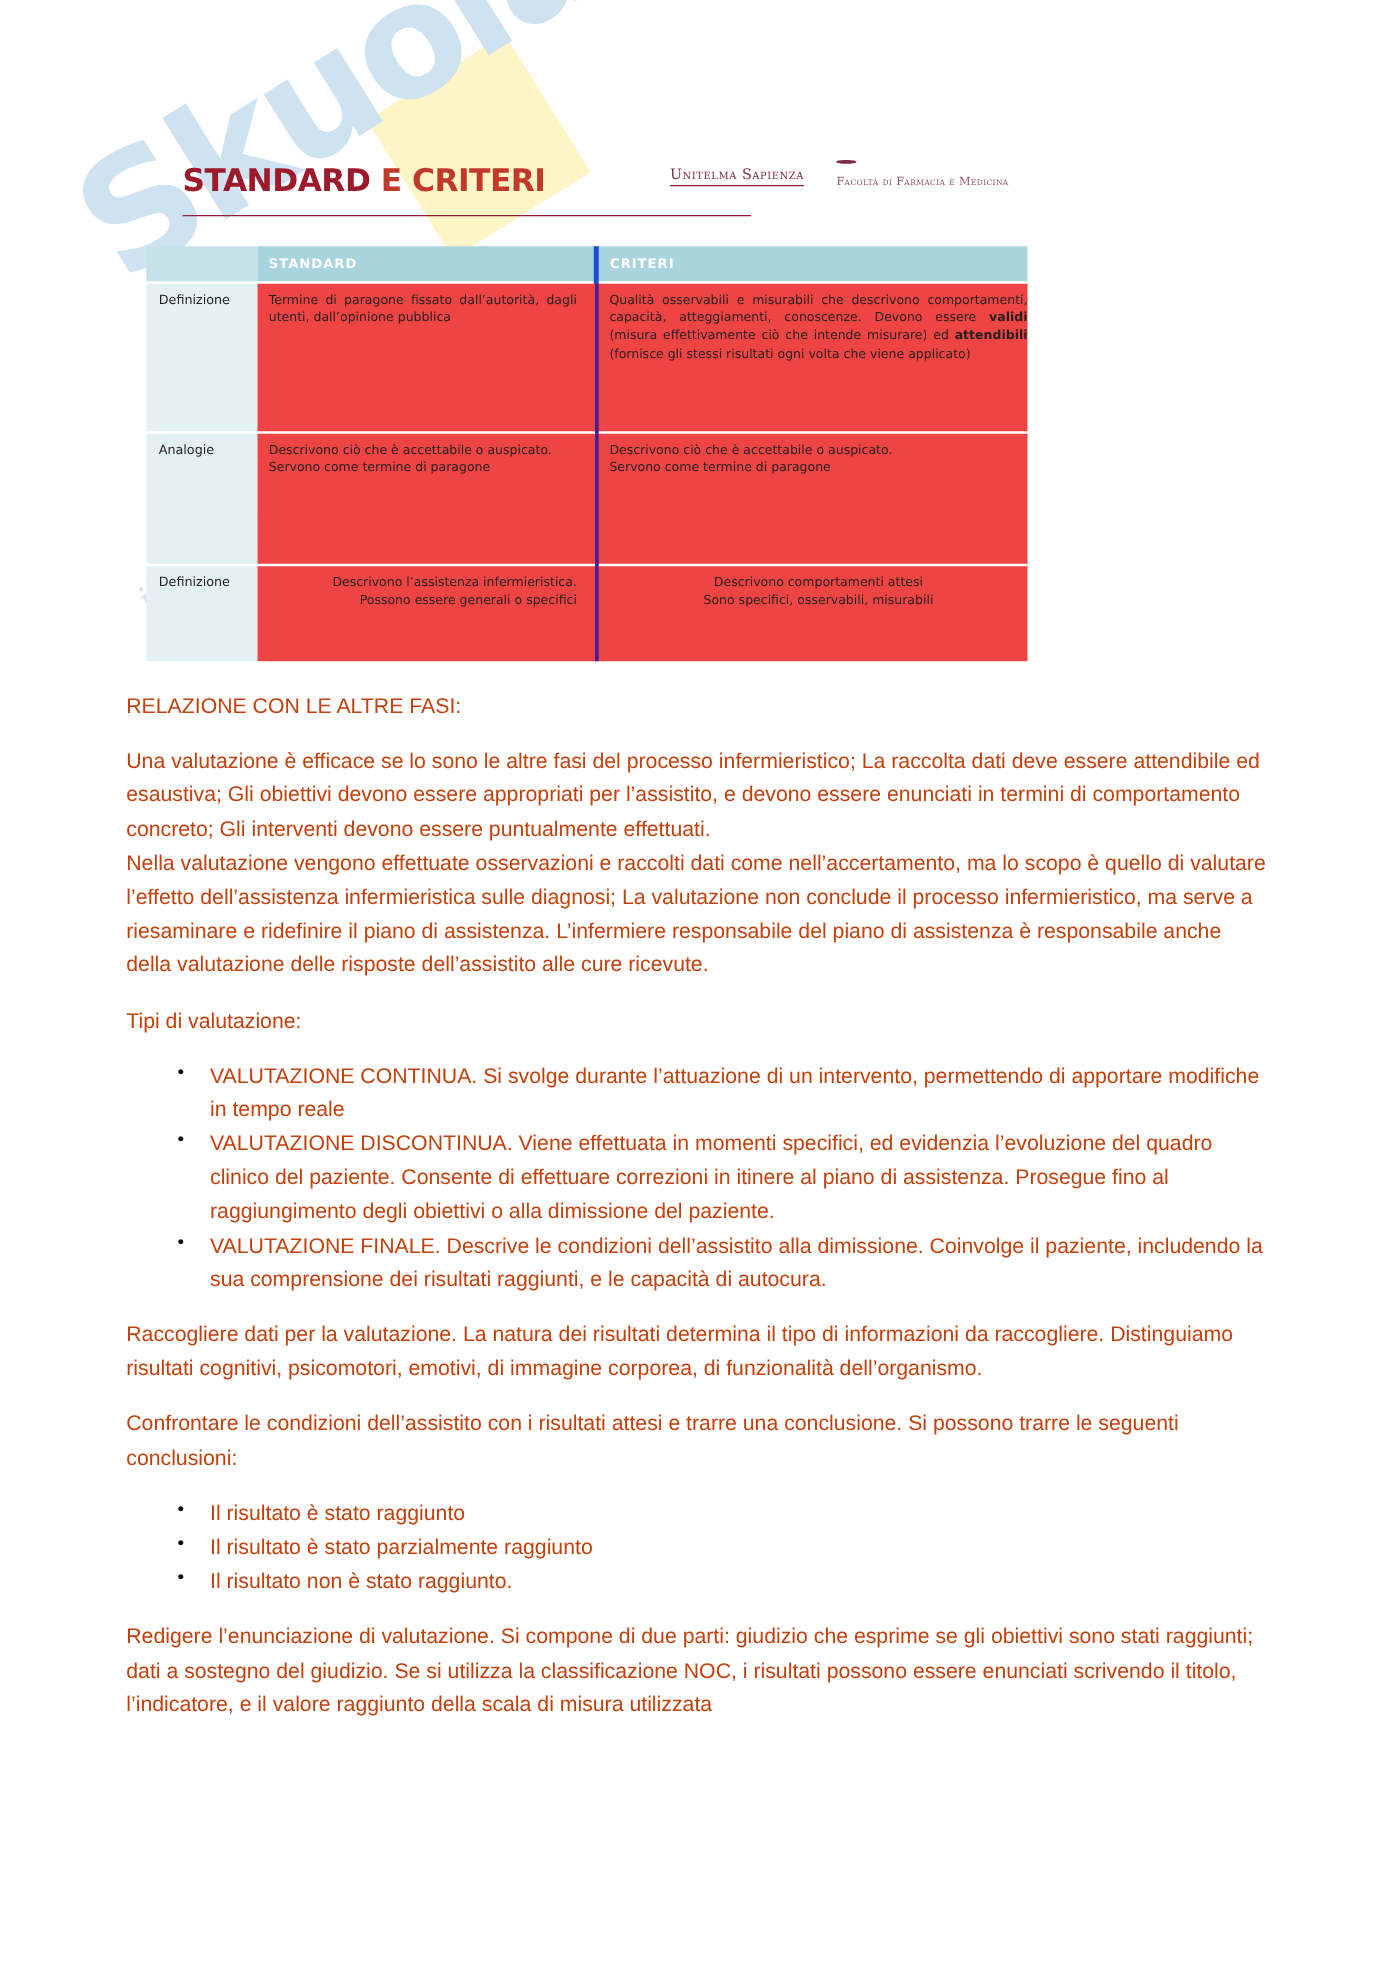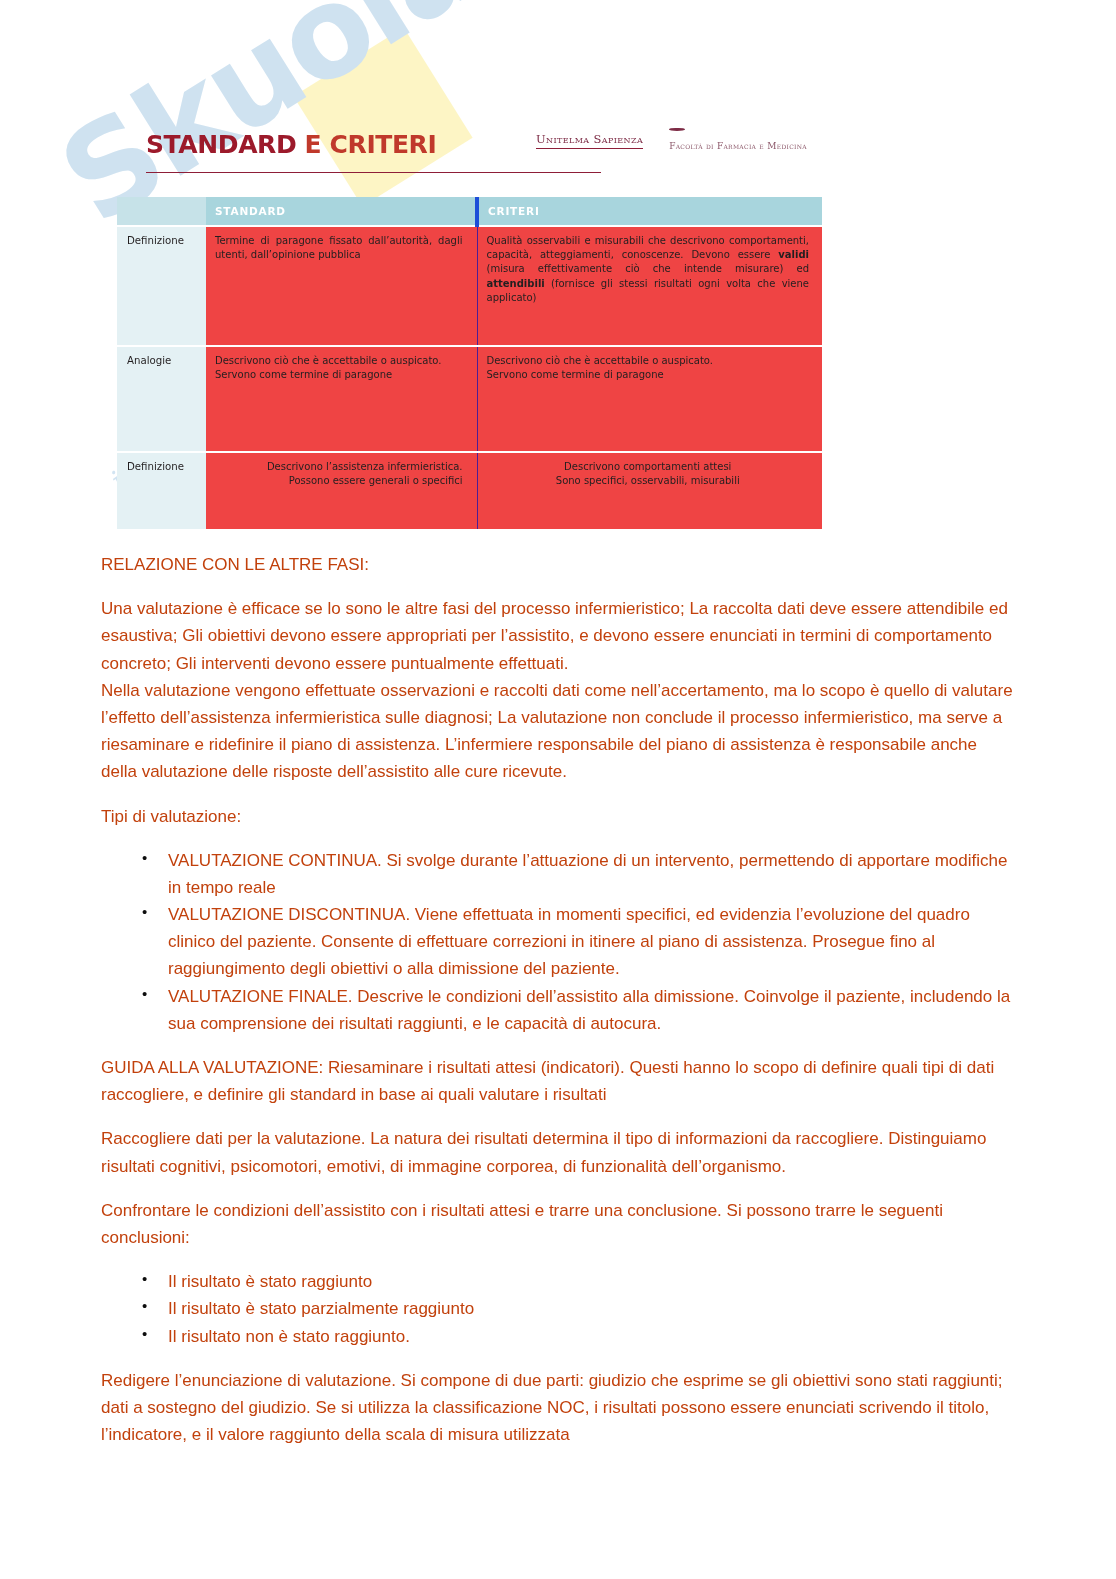--- a/index.html
+++ b/index.html
@@ -191,22 +191,22 @@
     padding-left: 10px;
   }
   .cmp-table tbody td.std {
     text-align: justify;
     text-justify: inter-word;
     padding-right: 14px;
   }
   .cmp-table tbody td.cri {
     text-align: justify;
     text-justify: inter-word;
-    border-left: 1px solid #4c1d95;
-    padding-right: 13px;
+    border-left: 3px solid #4c1d95;
+    padding-right: 0;
   }
   .cmp-table tbody tr.r-def td { height: 104px; }
   .cmp-table tbody tr.r-ana td { height: 90px; }
   .cmp-table tbody tr.r-dif td { height: 62px; }
   .cmp-table b { font-weight: bold; }
 
   
   .body-copy {
     position: absolute;
     left: 101px;
@@ -314,21 +314,20 @@
       <p>Nella valutazione vengono effettuate osservazioni e raccolti dati come nell’accertamento, ma lo scopo è quello di valutare l’effetto dell’assistenza infermieristica sulle diagnosi; La valutazione non conclude il processo infermieristico, ma serve a riesaminare e ridefinire il piano di assistenza. L’infermiere responsabile del piano di assistenza è responsabile anche della valutazione delle risposte dell’assistito alle cure ricevute.</p>
 
       <p>Tipi di valutazione:</p>
 
       <ul>
         <li>VALUTAZIONE CONTINUA. Si svolge durante l’attuazione di un intervento, permettendo di apportare modifiche in tempo reale</li>
         <li>VALUTAZIONE DISCONTINUA. Viene effettuata in momenti specifici, ed evidenzia l’evoluzione del quadro clinico del paziente. Consente di effettuare correzioni in itinere  al piano di assistenza. Prosegue fino al raggiungimento degli obiettivi o alla dimissione del paziente.</li>
         <li>VALUTAZIONE FINALE. Descrive le condizioni dell’assistito alla dimissione. Coinvolge il paziente, includendo  la sua comprensione  dei risultati raggiunti, e le capacità di autocura.</li>
       </ul>
 
-      <p>GUIDA ALLA VALUTAZIONE: Riesaminare i risultati attesi (indicatori). Questi hanno lo scopo di definire quali tipi di dati raccogliere, e definire gli standard in base ai quali valutare i risultati</p>
 
       <p>Raccogliere dati per la valutazione. La natura dei risultati determina il tipo di informazioni da raccogliere. Distinguiamo risultati cognitivi, psicomotori, emotivi, di immagine corporea, di funzionalità dell’organismo.</p>
 
       <p>Confrontare le condizioni dell’assistito con i risultati attesi e trarre una conclusione.  Si possono trarre le seguenti conclusioni:</p>
 
       <ul>
         <li>Il risultato è stato raggiunto</li>
         <li>Il risultato è stato parzialmente raggiunto</li>
         <li>Il risultato non è stato raggiunto.</li>
       </ul>

